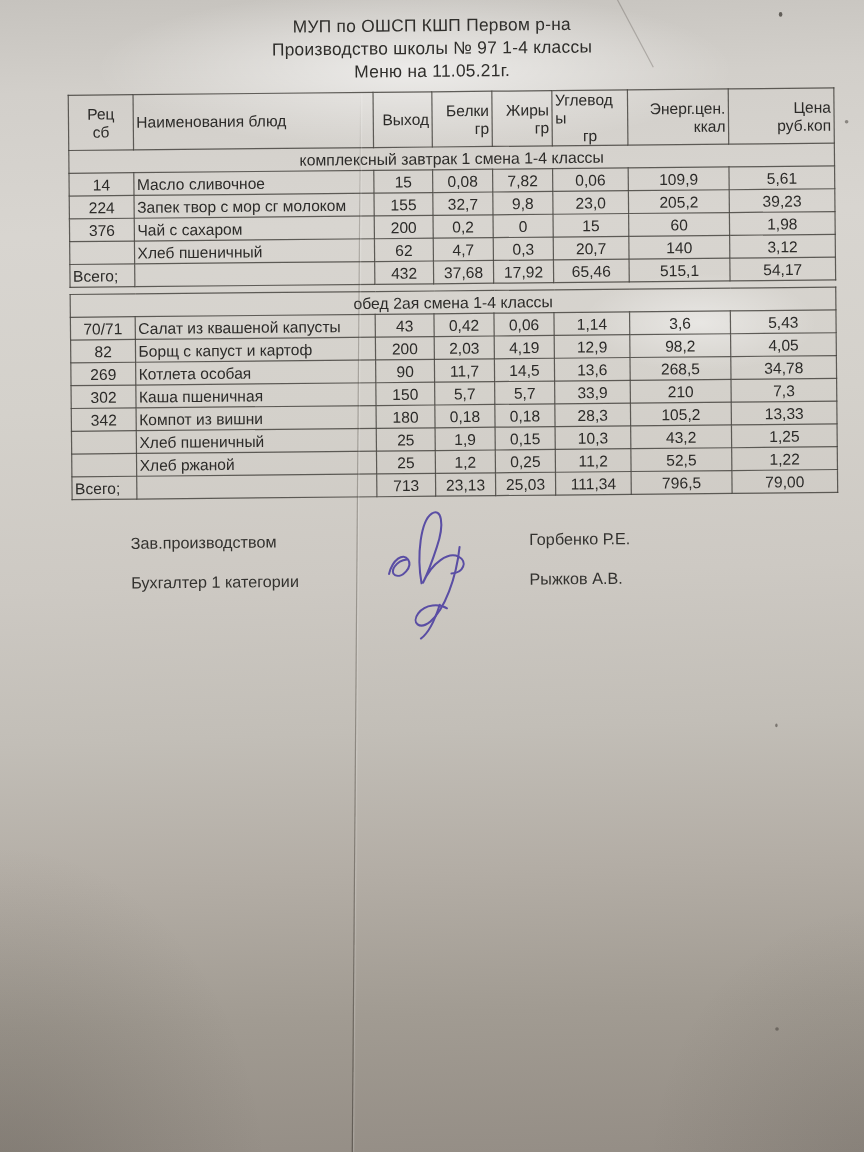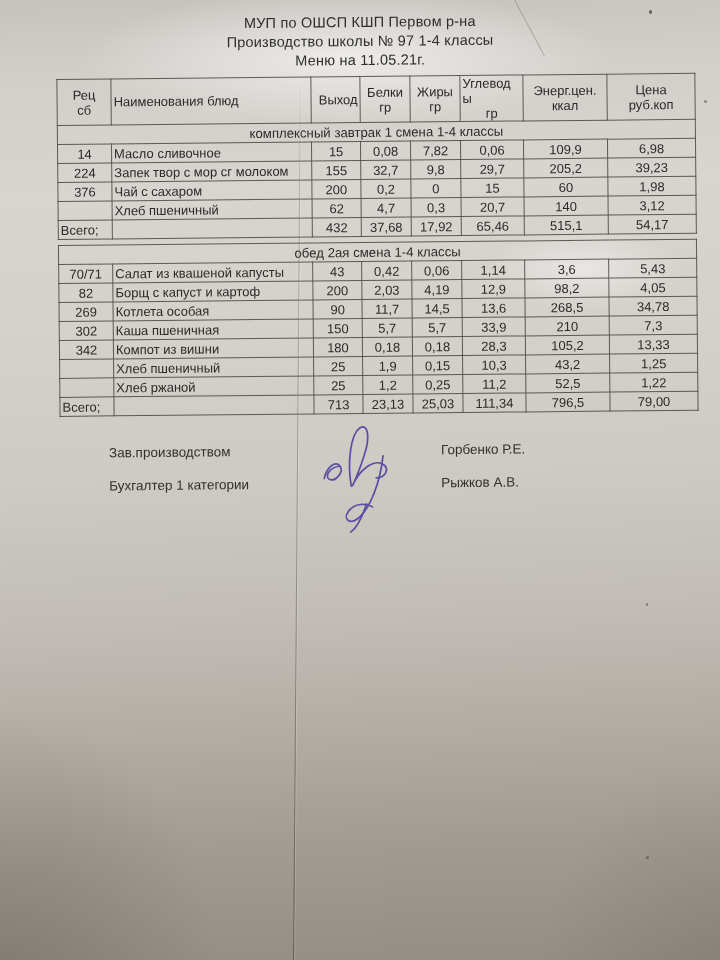--- a/index.html
+++ b/index.html
@@ -33,21 +33,21 @@
     font-weight:400;white-space:nowrap;overflow:hidden;line-height:17px;}
   .t1{margin-top:6px;}
   .t2{margin-top:5px;}
   .w-rec{width:54px;}.w-name{width:200px;}.w-out{width:49px;}.w-prot{width:50px;}
   .w-fat{width:50px;}.w-carb{width:63px;}.w-en{width:84px;}.w-price{width:88px;}
   thead th{height:50px;}
   th div{line-height:15px;}
   .h-rec{text-align:center;vertical-align:middle;}
   .h-name{text-align:left;vertical-align:middle;padding-left:6px;}
   .h-out{text-align:right;vertical-align:middle;}
-  .h-prot,.h-fat,.h-en,.h-price{text-align:center;vertical-align:middle;}
+  .h-prot,.h-fat,.h-en,.h-price{text-align:right;vertical-align:middle;}
   .h-carb{text-align:left;vertical-align:top;padding-left:4px;}
   .h-carb .gr{text-align:center;}
   .section td{text-align:center;font-size:13.2px;height:18px;}
   .r{text-align:center;}
   .n{text-align:left;padding-left:5px;}
   .v{text-align:center;}
   .tl{text-align:left;padding-left:3px;}
 
   .footer{position:relative;margin-top:20px;margin-left:0;height:120px;font-size:13.5px;color:#33322f;}
   .sign-row{position:relative;height:33px;}
@@ -122,29 +122,29 @@
             <td colspan="8">комплексный завтрак 1 смена 1-4 классы</td>
           </tr>
         <tr>
           <td class="r">14</td>
           <td class="n">Масло сливочное</td>
           <td class="v">15</td>
           <td class="v">0,08</td>
           <td class="v">7,82</td>
           <td class="v">0,06</td>
           <td class="v">109,9</td>
-          <td class="v">6,98</td>
+          <td class="v">5,61</td>
         </tr>
         <tr>
           <td class="r">224</td>
           <td class="n">Запек твор с мор сг молоком</td>
           <td class="v">155</td>
           <td class="v">32,7</td>
           <td class="v">9,8</td>
-          <td class="v">29,7</td>
+          <td class="v">23,0</td>
           <td class="v">205,2</td>
           <td class="v">39,23</td>
         </tr>
         <tr>
           <td class="r">376</td>
           <td class="n">Чай с сахаром</td>
           <td class="v">200</td>
           <td class="v">0,2</td>
           <td class="v">0</td>
           <td class="v">15</td>

